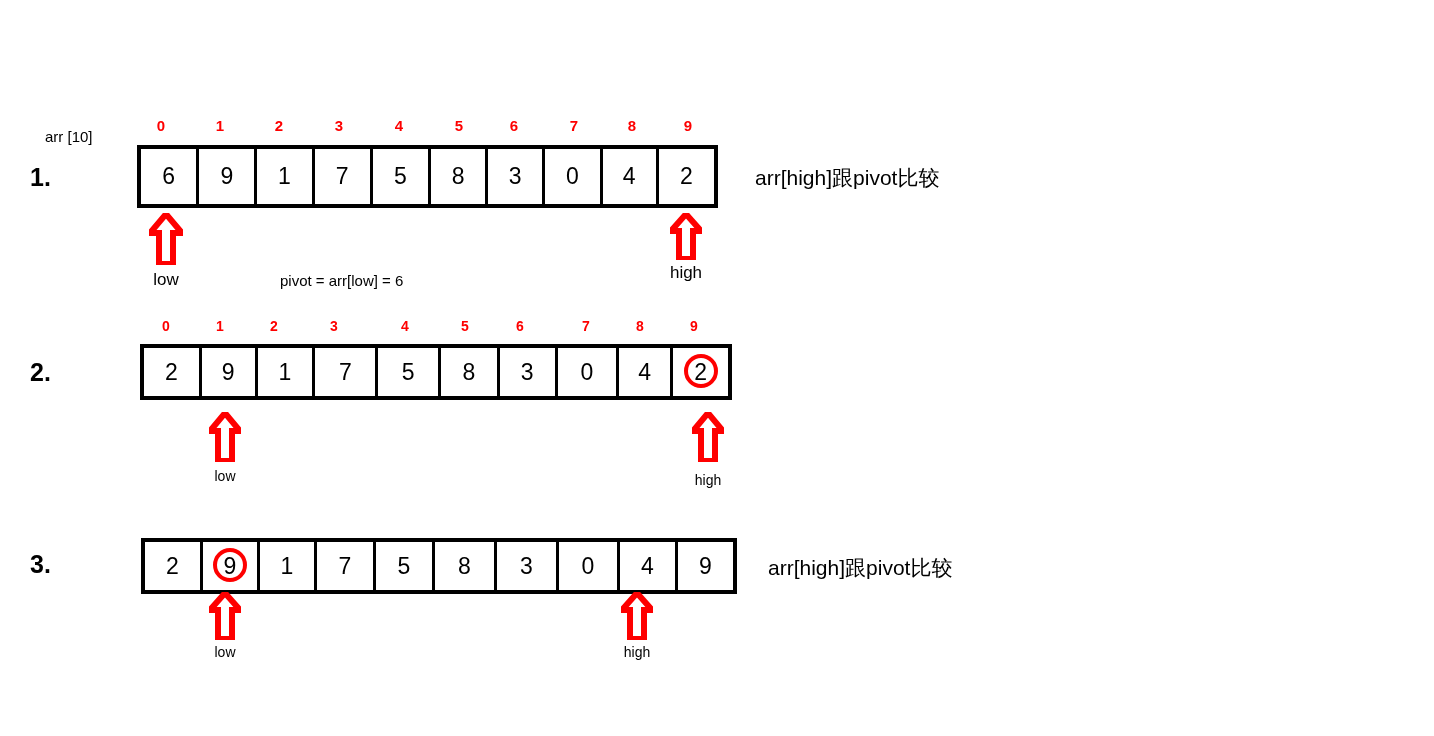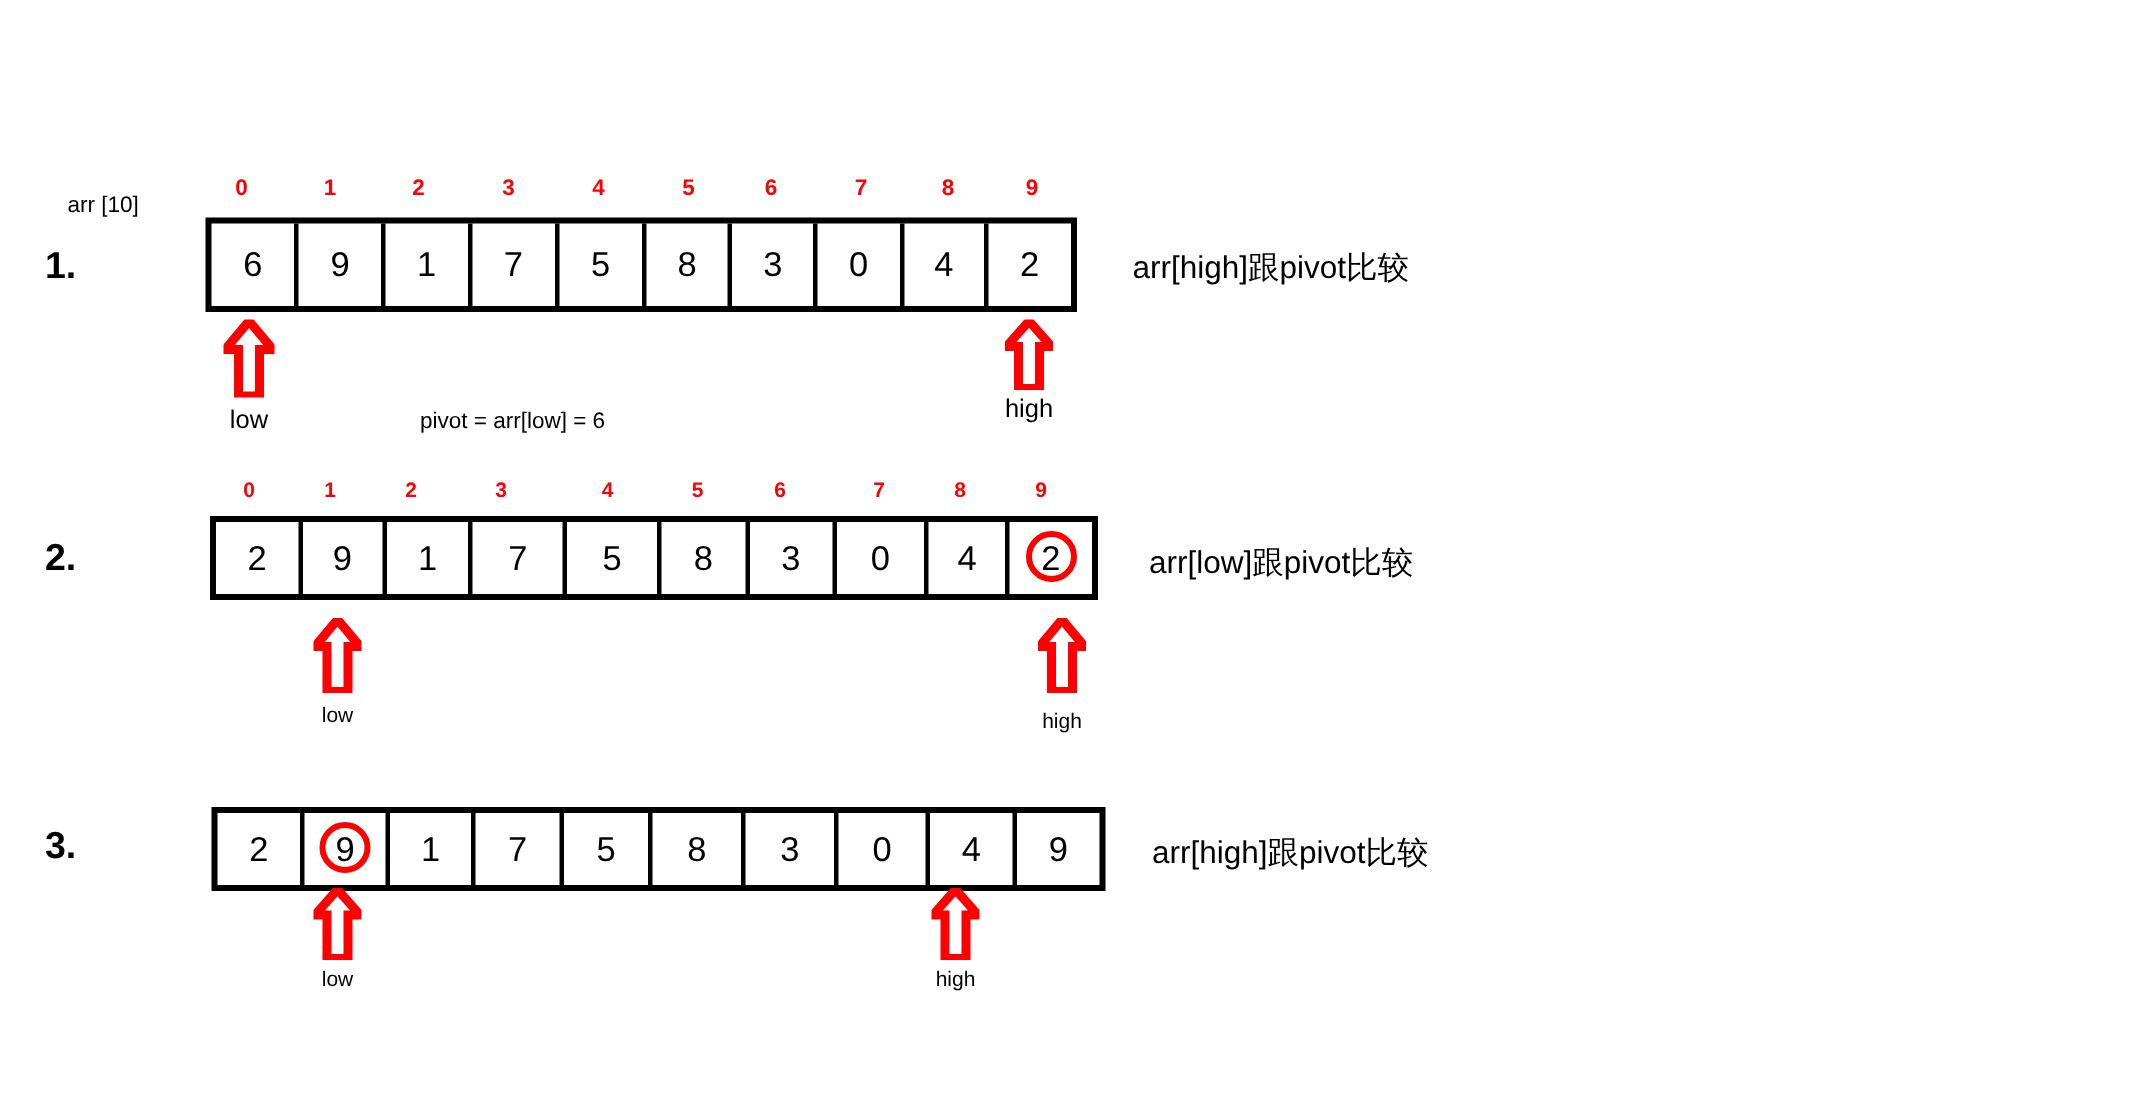--- a/index.html
+++ b/index.html
@@ -240,21 +240,20 @@
   </div>
   <div class="ptr-label sm" style="left:225px; top:468px;">low</div>
 
   <div class="arrow-wrap" style="left:692px; top:412px;">
     <svg width="32" height="50" viewBox="0 0 32 50">
       <polygon points="16,1 31,19 23,19 23,49 9,49 9,19 1,19" fill="#ffffff" stroke="#fe0000" stroke-width="6" stroke-linejoin="miter"></polygon>
     </svg>
   </div>
   <div class="ptr-label sm" style="left:708px; top:472px;">high</div>
 
-  <div class="abs side-label" style="left:766px; top:361px;">arr[low]跟pivot比较</div>
 
   <div class="abs step-number" style="left:30px; top:550px;">3.</div>
 
   <div class="array" style="left:141px; top:538px; width:596px; height:56px;">
     <div class="cell" style="width:58px;">
         <span class="val">2</span>
       </div>
     <div class="cell" style="width:57px;">
       <span class="val">9</span>
       <span class="circle-mark"></span>

